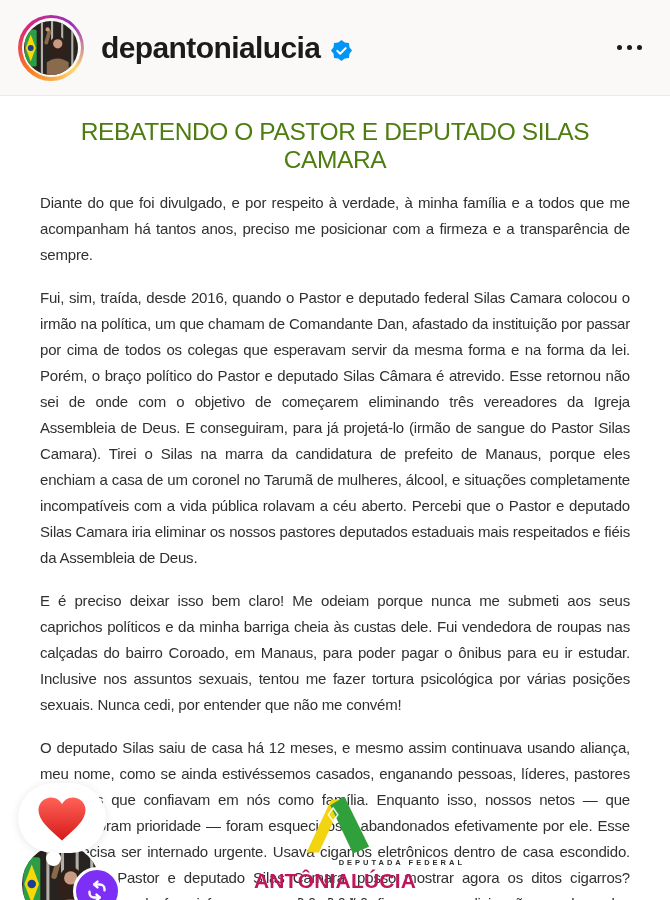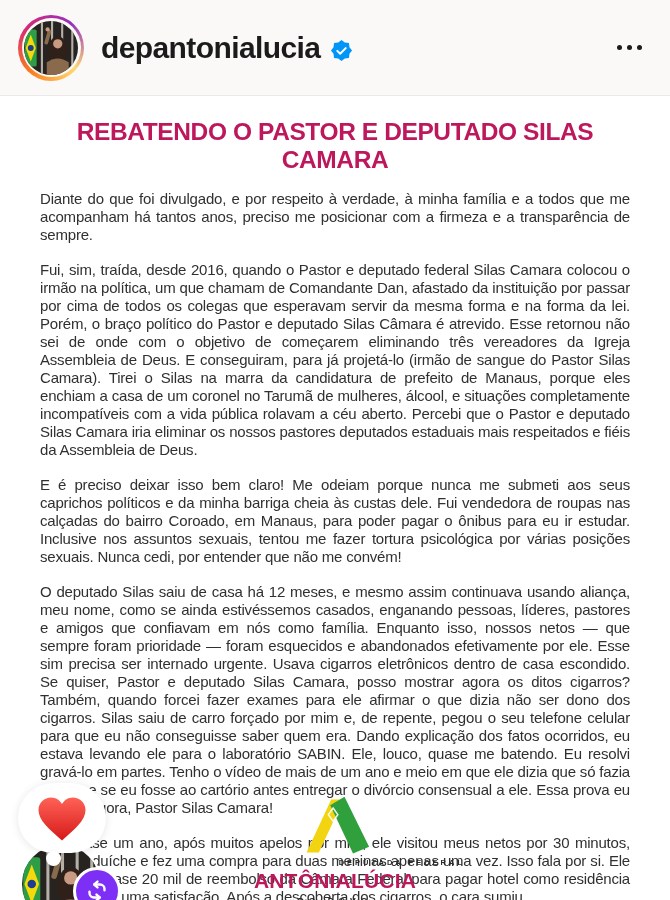--- a/index.html
+++ b/index.html
@@ -28,25 +28,25 @@
   .verified{margin-left:10px;margin-top:5px;flex:0 0 auto;}
   .more-btn{margin-left:auto;display:flex;gap:5px;align-items:center;cursor:pointer;padding:8px 2px;}
   .more-btn .dot{width:5px;height:5px;border-radius:50%;background:#1c1c1c;}
   
   .post-body{
     position:absolute;top:96px;left:0;right:0;
     padding:20px 40px 0 40px;box-sizing:border-box;
   }
   .post-title{
     margin:2px 0 16px 0;text-align:center;
-    font-size:24.5px;font-weight:700;letter-spacing:-0.4px;color:#be185d;
+    font-size:24.5px;font-weight:400;letter-spacing:-0.4px;color:#4d7c0f;
   }
   .post-body p{
     margin:0 0 17px 0;text-align:justify;
-    font-size:15px;line-height:18px;color:#303030;letter-spacing:-0.2px;
+    font-size:15px;line-height:26px;color:#303030;letter-spacing:-0.2px;
   }
   
   .heart-bubble{
     position:absolute;left:18px;top:783px;width:88px;height:70px;border-radius:46px;
     background:#ffffff;box-shadow:0 1px 8px rgba(0,0,0,0.10);z-index:5;
     display:flex;align-items:center;justify-content:center;cursor:pointer;
   }
   .bubble-tail{
     position:absolute;left:46px;top:851px;width:15px;height:15px;border-radius:50%;
     background:#ffffff;box-shadow:0 1px 4px rgba(0,0,0,0.10);z-index:6;

